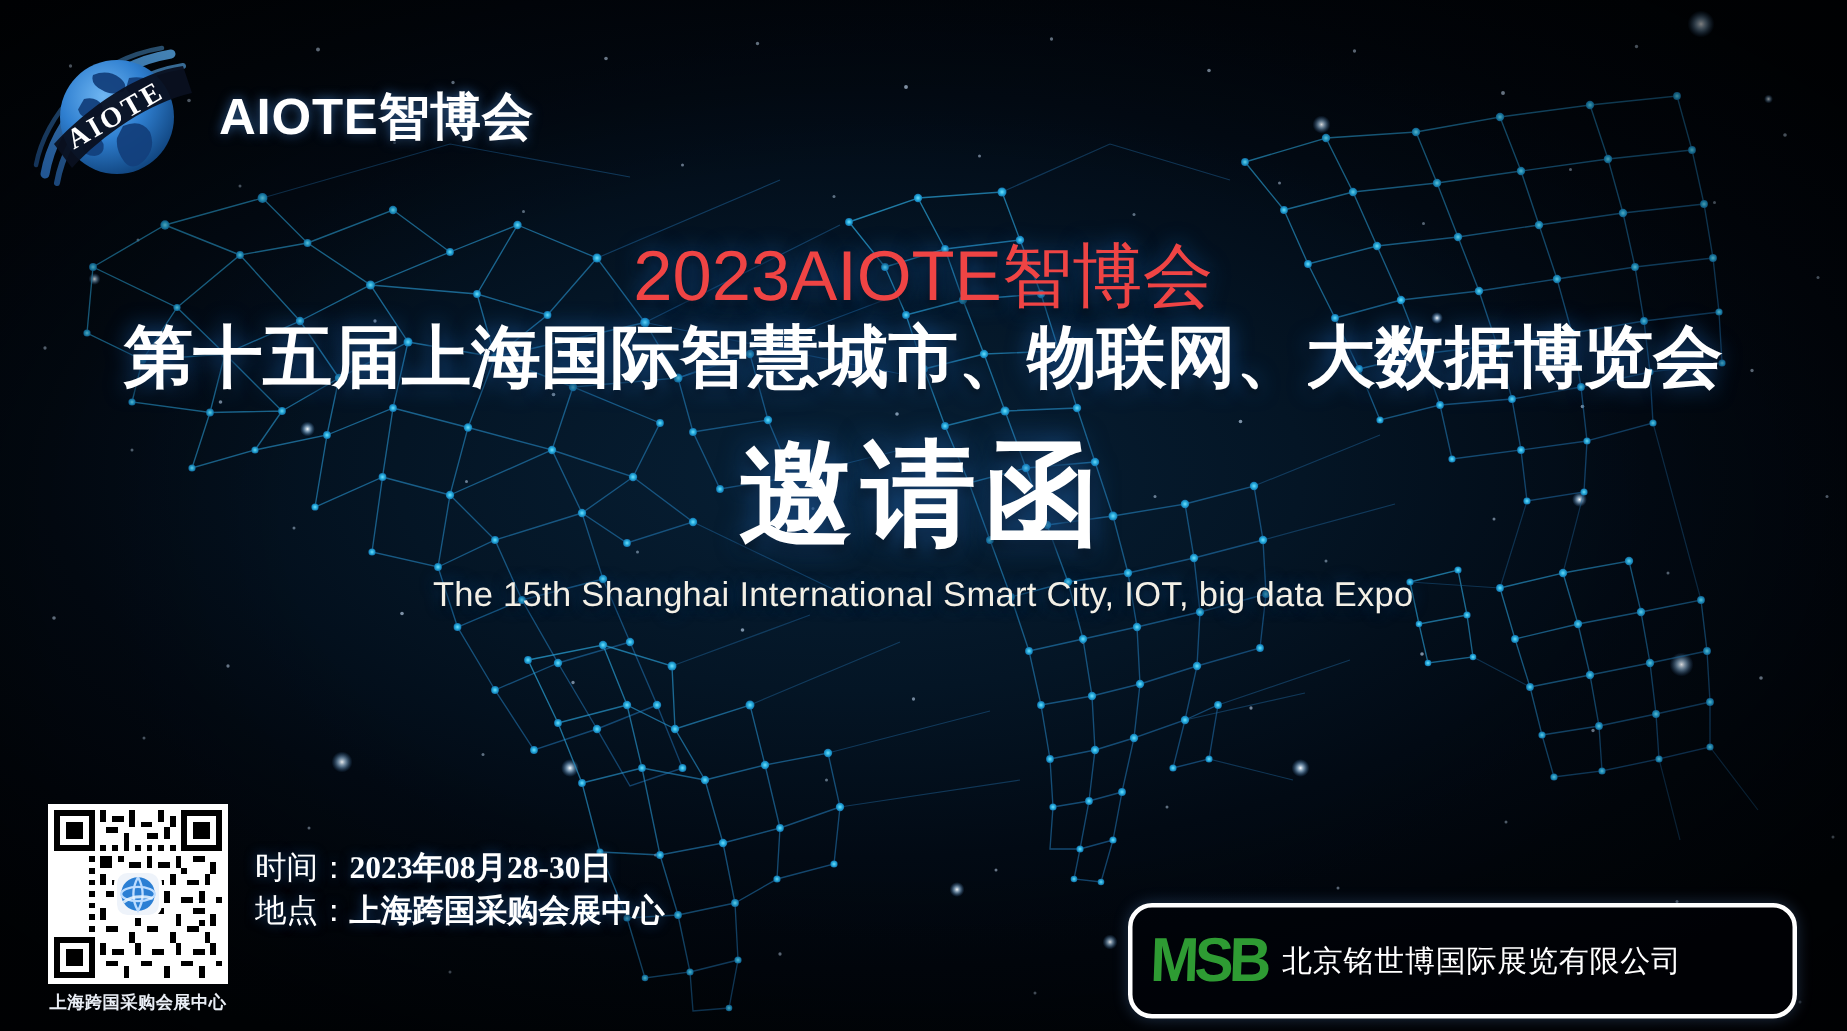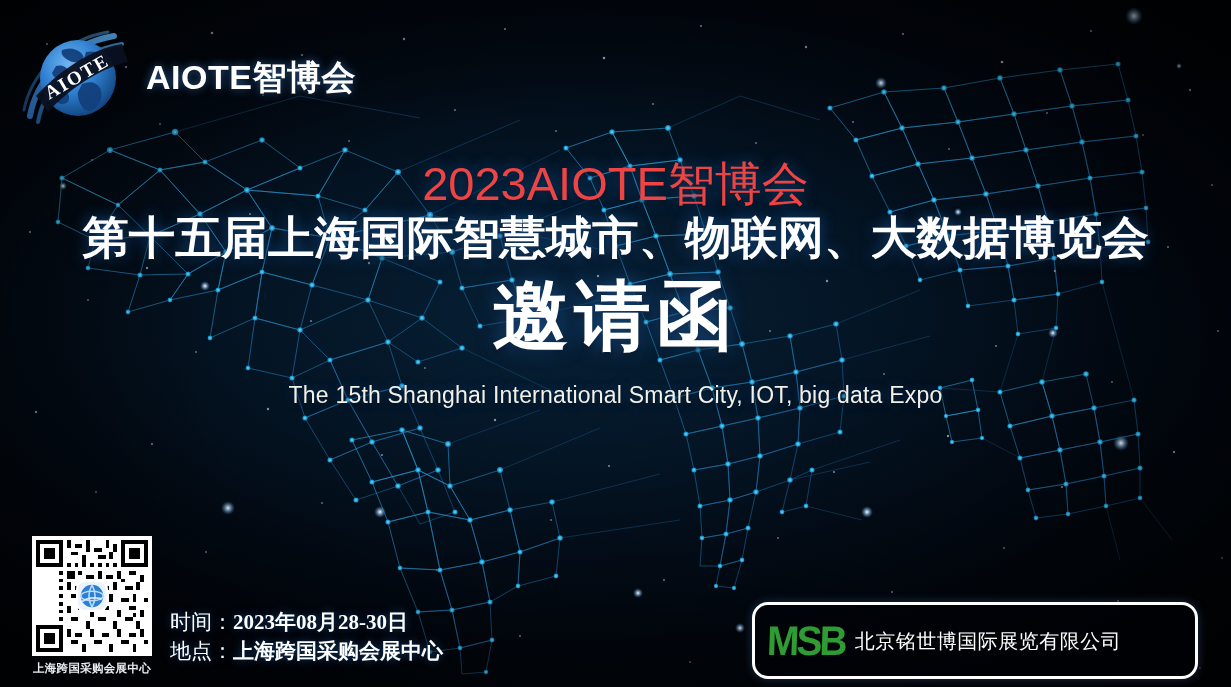--- a/index.html
+++ b/index.html
@@ -55,26 +55,26 @@
     color:#ffffff;font-size:45px;font-weight:bold;
     letter-spacing:0px;line-height:1.25;
     margin-top:2px;
     transform:scaleX(1.03);
     text-shadow:0 0 14px rgba(30,110,200,.65),0 3px 6px rgba(0,0,0,.85);
     white-space:nowrap;
   }
   .title-3{
     color:#ffffff;font-size:76px;font-weight:bold;
     letter-spacing:6px;line-height:1.05;
-    margin-top:10px;
+    margin-top:24px;
     text-shadow:0 0 18px rgba(40,120,210,.6),0 4px 8px rgba(0,0,0,.85);
     white-space:nowrap;
   }
   .subtitle-en{
-    margin-top:26px;
+    margin-top:13px;
     color:#f4f0e6;font-size:23px;font-weight:400;
     letter-spacing:.2px;
     text-shadow:0 0 10px rgba(20,80,150,.7),0 2px 4px rgba(0,0,0,.9);
     white-space:nowrap;
   }
 
   
   #qr-block{
     position:absolute;left:26px;top:536px;
     width:132px;
@@ -94,21 +94,21 @@
     background:#eef3fa;
     display:flex;align-items:center;justify-content:center;
     box-shadow:0 0 0 2px #fff;
   }
   #qr-block .qr-caption{
     margin-top:5px;
     color:#e9eef5;font-size:11.5px;font-weight:bold;
     letter-spacing:.3px;white-space:nowrap;
   }
   #event-info{
-    position:absolute;left:170px;top:608px;
+    position:absolute;left:170px;top:564px;
     color:#ffffff;
     font-family:"Liberation Serif","DejaVu Serif",serif;
     text-shadow:0 0 8px rgba(30,90,160,.75),0 2px 4px rgba(0,0,0,.9);
   }
   #event-info .row{
     font-size:21px;line-height:1.38;white-space:nowrap;
   }
   #event-info .row .lbl{font-weight:400;}
   #event-info .row .val{font-weight:bold;}
   #event-info .row.place .val{font-weight:700;}

